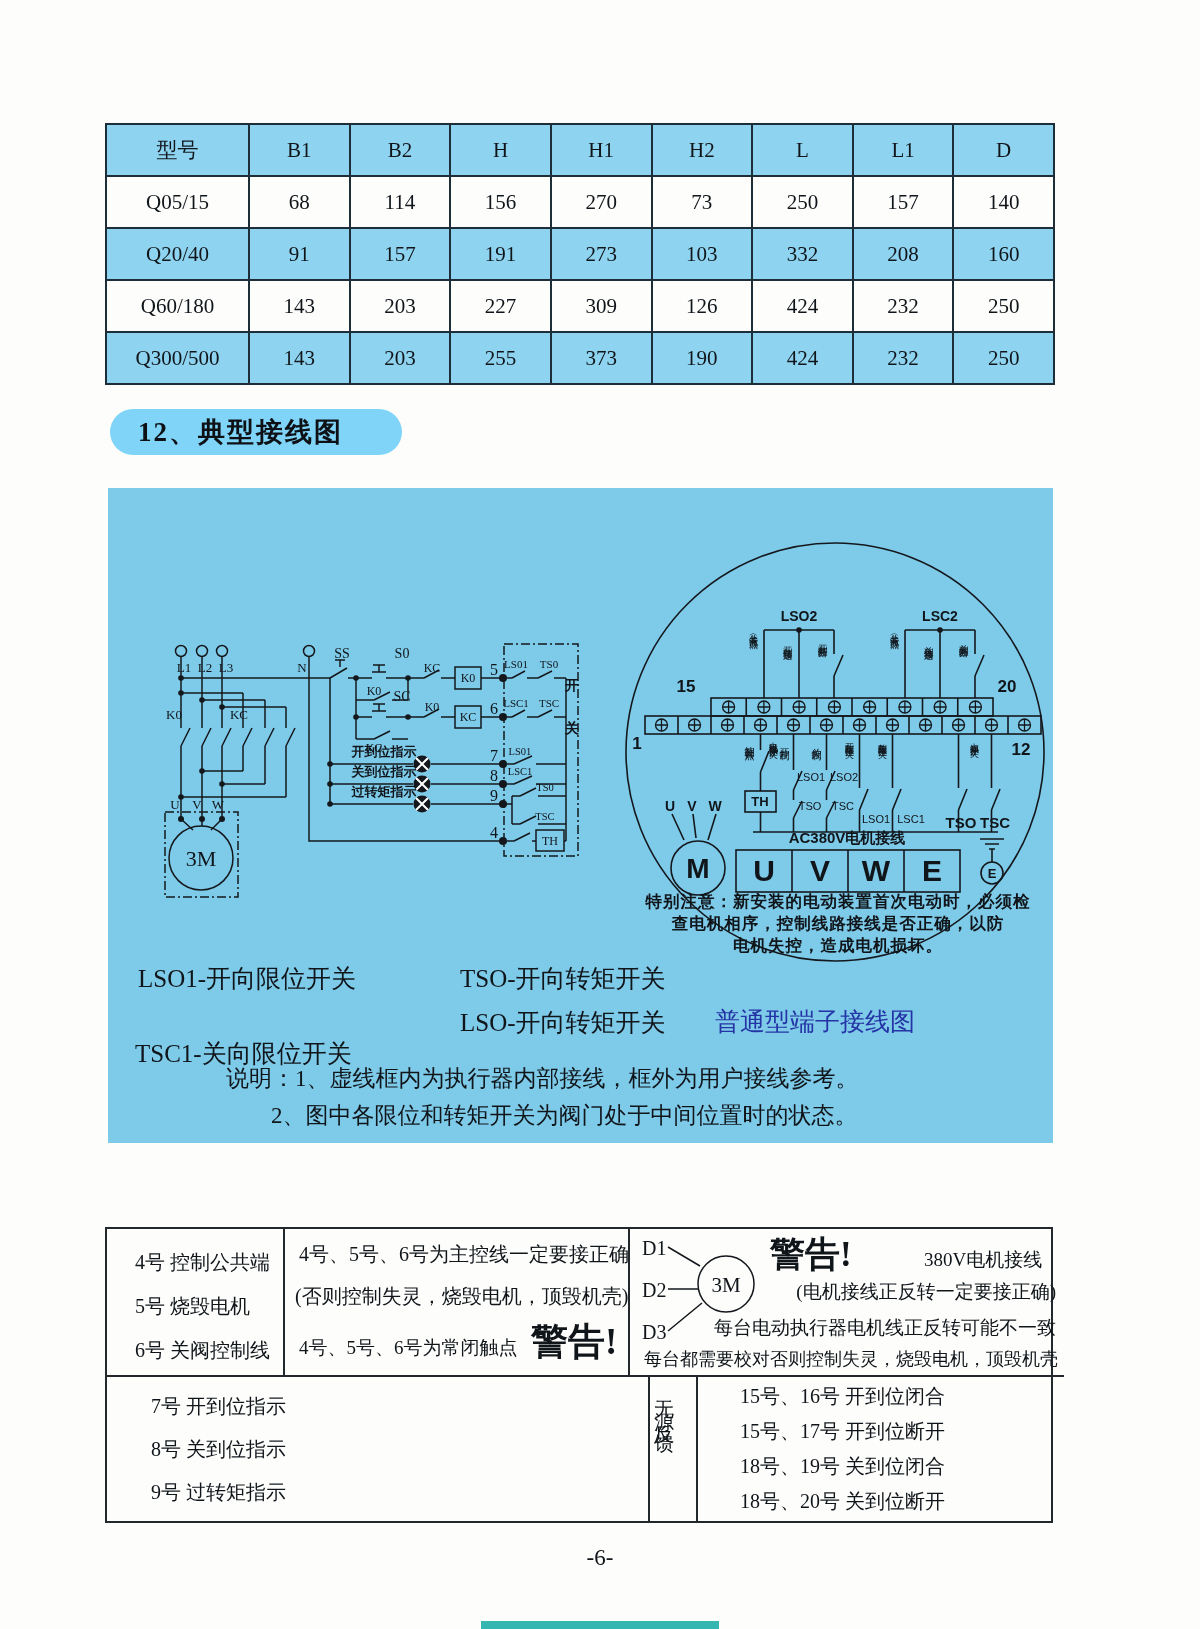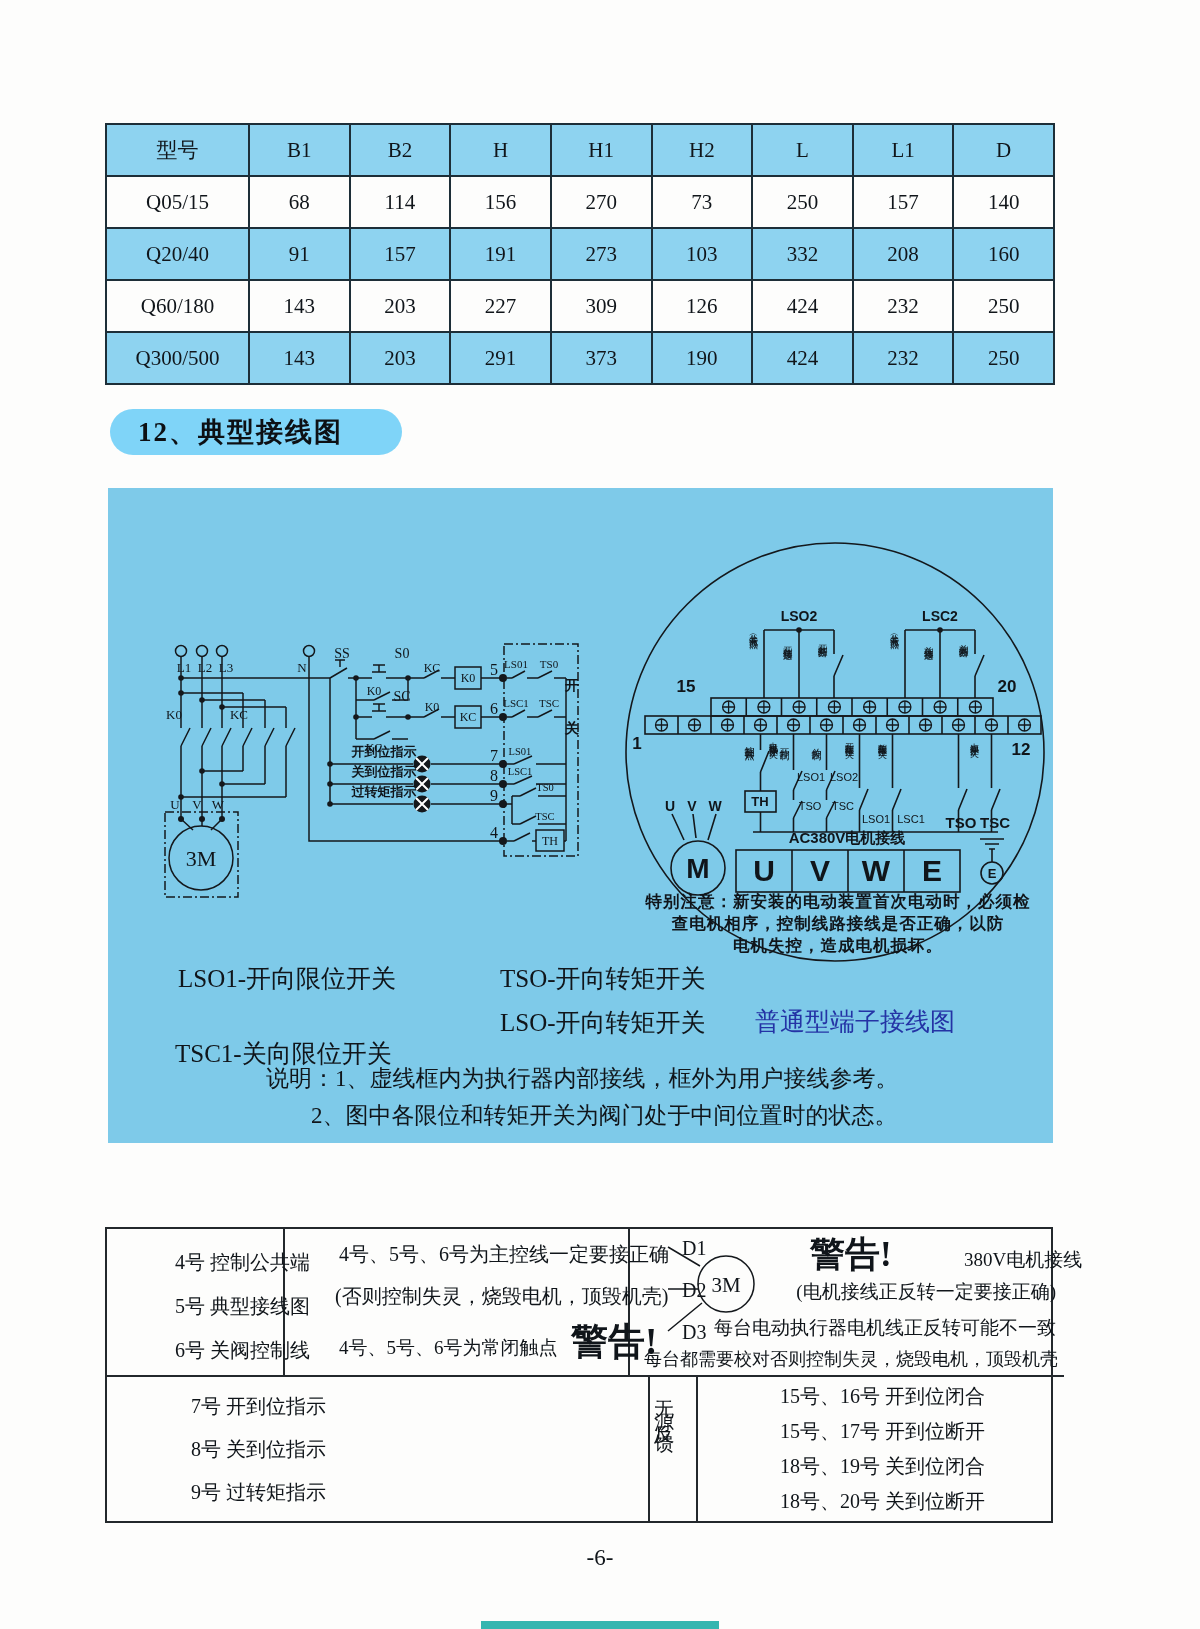--- a/index.html
+++ b/index.html
@@ -1,21 +1,21 @@
 <!DOCTYPE html>
 <html><head>
 <meta charset="utf-8">
 <style>
   html,body{margin:0;padding:0;background:#e8e8e8;}
   .page{position:relative;width:1200px;height:1629px;background:#fdfdfc;overflow:hidden;font-family:"Liberation Serif",serif;}
   .abs{position:absolute;}
   
   .dl{position:absolute;transform:translate(-50%,-50%);white-space:nowrap;color:#10151a;font-family:"Liberation Sans",sans-serif;line-height:1;}
   
-  .dla{position:absolute;white-space:nowrap;color:#10151a;line-height:1.15;margin-left:40px;}
+  .dla{position:absolute;white-space:nowrap;color:#10151a;line-height:1.15;}
   .ser{font-family:"Liberation Serif",serif;}
   .b{font-weight:bold;}
   
   .vl{position:absolute;writing-mode:vertical-rl;text-orientation:upright;white-space:nowrap;transform:translate(-50%,0);color:#10151a;font-family:"Liberation Sans",sans-serif;letter-spacing:1px;line-height:1;}
   .dimtab{position:absolute;left:105px;top:123px;width:950px;border-collapse:collapse;table-layout:fixed;font-size:21px;text-align:center;color:#10151a;}
   .dimtab td{border:2px solid #1d2e38;height:42px;padding:4px;}
   .rowblue{background:#8ed3f0;}
   .pill{position:absolute;left:110px;top:409px;width:292px;height:46px;border-radius:23px;background:#7fd4f8;}
   .pill span{position:absolute;left:28px;top:50%;transform:translateY(-50%);font-size:27px;font-weight:bold;color:#0d1014;letter-spacing:2px;}
   .panel{position:absolute;left:108px;top:488px;width:945px;height:655px;background:#7ecae9;}
@@ -85,21 +85,21 @@
       <td>309</td>
       <td>126</td>
       <td>424</td>
       <td>232</td>
       <td>250</td>
     </tr>
     <tr class="rowblue">
       <td>Q300/500</td>
       <td>143</td>
       <td>203</td>
-      <td>291</td>
+      <td>255</td>
       <td>373</td>
       <td>190</td>
       <td>424</td>
       <td>232</td>
       <td>250</td>
     </tr>
   </tbody>
     </table>
 
   <div class="pill">
@@ -401,21 +401,21 @@
     <span class="dla ser" style="left:352px;top:521px;font-size:25px">LSO-开向转矩开关</span>
     <span class="dla ser" style="left:607px;top:520px;font-size:25px;color:#2433a5">普通型端子接线图</span>
     <span class="dla ser" style="left:118px;top:578px;font-size:23px">说明：1、虚线框内为执行器内部接线，框外为用户接线参考。</span>
     <span class="dla ser" style="left:163px;top:615px;font-size:23px">2、图中各限位和转矩开关为阀门处于中间位置时的状态。</span>
   </div>
 
   <div class="ttab ser">
 
     <div class="cell br bb" style="left:0;top:0;width:178px;height:148px">
       <span class="dla ser" style="left:28px;top:22px">4号 控制公共端</span>
-      <span class="dla ser" style="left:28px;top:66px">5号 典型接线图</span>
+      <span class="dla ser" style="left:28px;top:66px">5号 烧毁电机</span>
       <span class="dla ser" style="left:28px;top:110px">6号 关阀控制线</span>
     </div>
 
     <div class="cell br bb" style="left:178px;top:0;width:345px;height:148px">
       <span class="dla ser" style="left:14px;top:14px">4号、5号、6号为主控线一定要接正确</span>
       <span class="dla ser" style="left:10px;top:56px">(否则控制失灵，烧毁电机，顶毁机壳)</span>
       <span class="dla ser" style="left:14px;top:108px;font-size:19px">4号、5号、6号为常闭触点</span>
       <span class="dla ser b" style="left:246px;top:92px;font-size:37px">警告!</span>
     </div>
 

